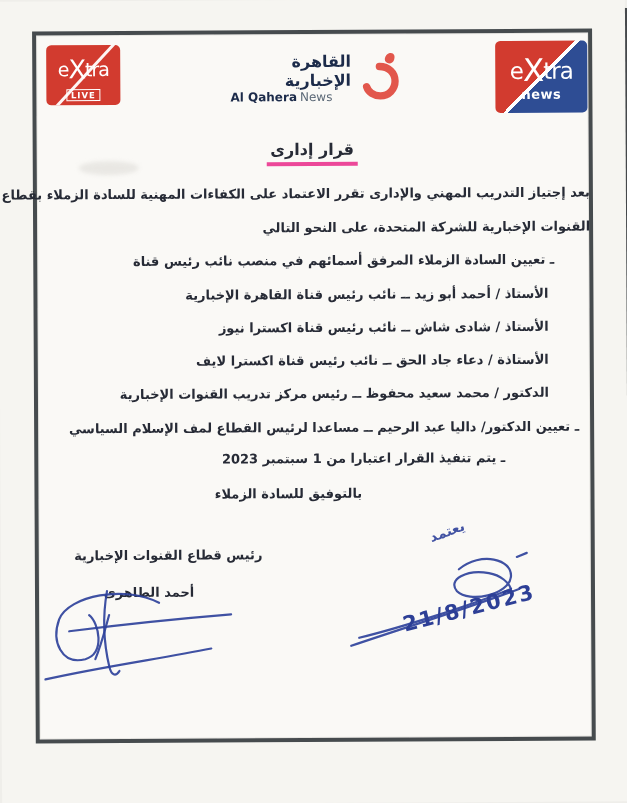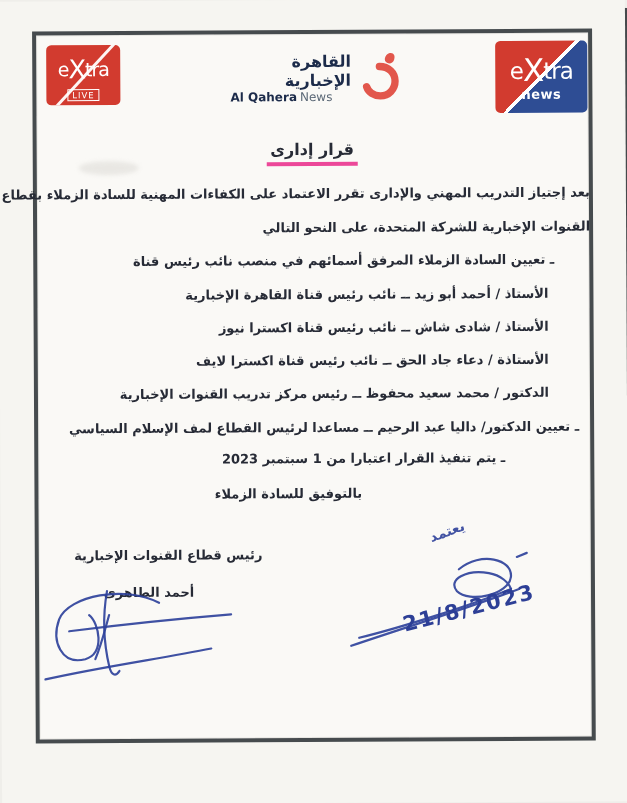--- a/index.html
+++ b/index.html
@@ -43,21 +43,21 @@
   }
   .logo-slash {
     position:absolute; left:-25%; top:50%; width:150%; height:2.5px;
     background:#fff; transform:rotate(-47deg); opacity:.95;
   }
   .extra-word { font-weight:normal; line-height:1; letter-spacing:-1px; position:relative; }
   .logo-extra-live .extra-word { font-size:19px; margin-top:12px; }
   .logo-extra-news .extra-word { font-size:23px; margin-top:14px; }
   .extra-word .bigx { font-size:1.35em; vertical-align:-2px; }
   .live-badge {
-    display:inline-block; font-size:8.5px; font-weight:normal; letter-spacing:1px;
+    display:inline-block; font-size:8.5px; font-weight:bold; letter-spacing:1px;
     border:1.5px solid #fff; padding:0 4px; margin-top:2px; position:relative;
   }
   .news-word { font-size:13px; font-weight:bold; letter-spacing:.5px; margin-top:1px; position:relative; }
   .logo-qahera {
     position:absolute; left:232px; top:46px; width:170px; height:58px;
     display:flex; align-items:flex-end; justify-content:flex-end; gap:7px;
   }
   .qahera-text { text-align:right; direction:rtl; }
   .qahera-ar { font-size:16px; font-weight:bold; line-height:1.15; }
   .qahera-en { font-size:12px; direction:ltr; text-align:left; }

